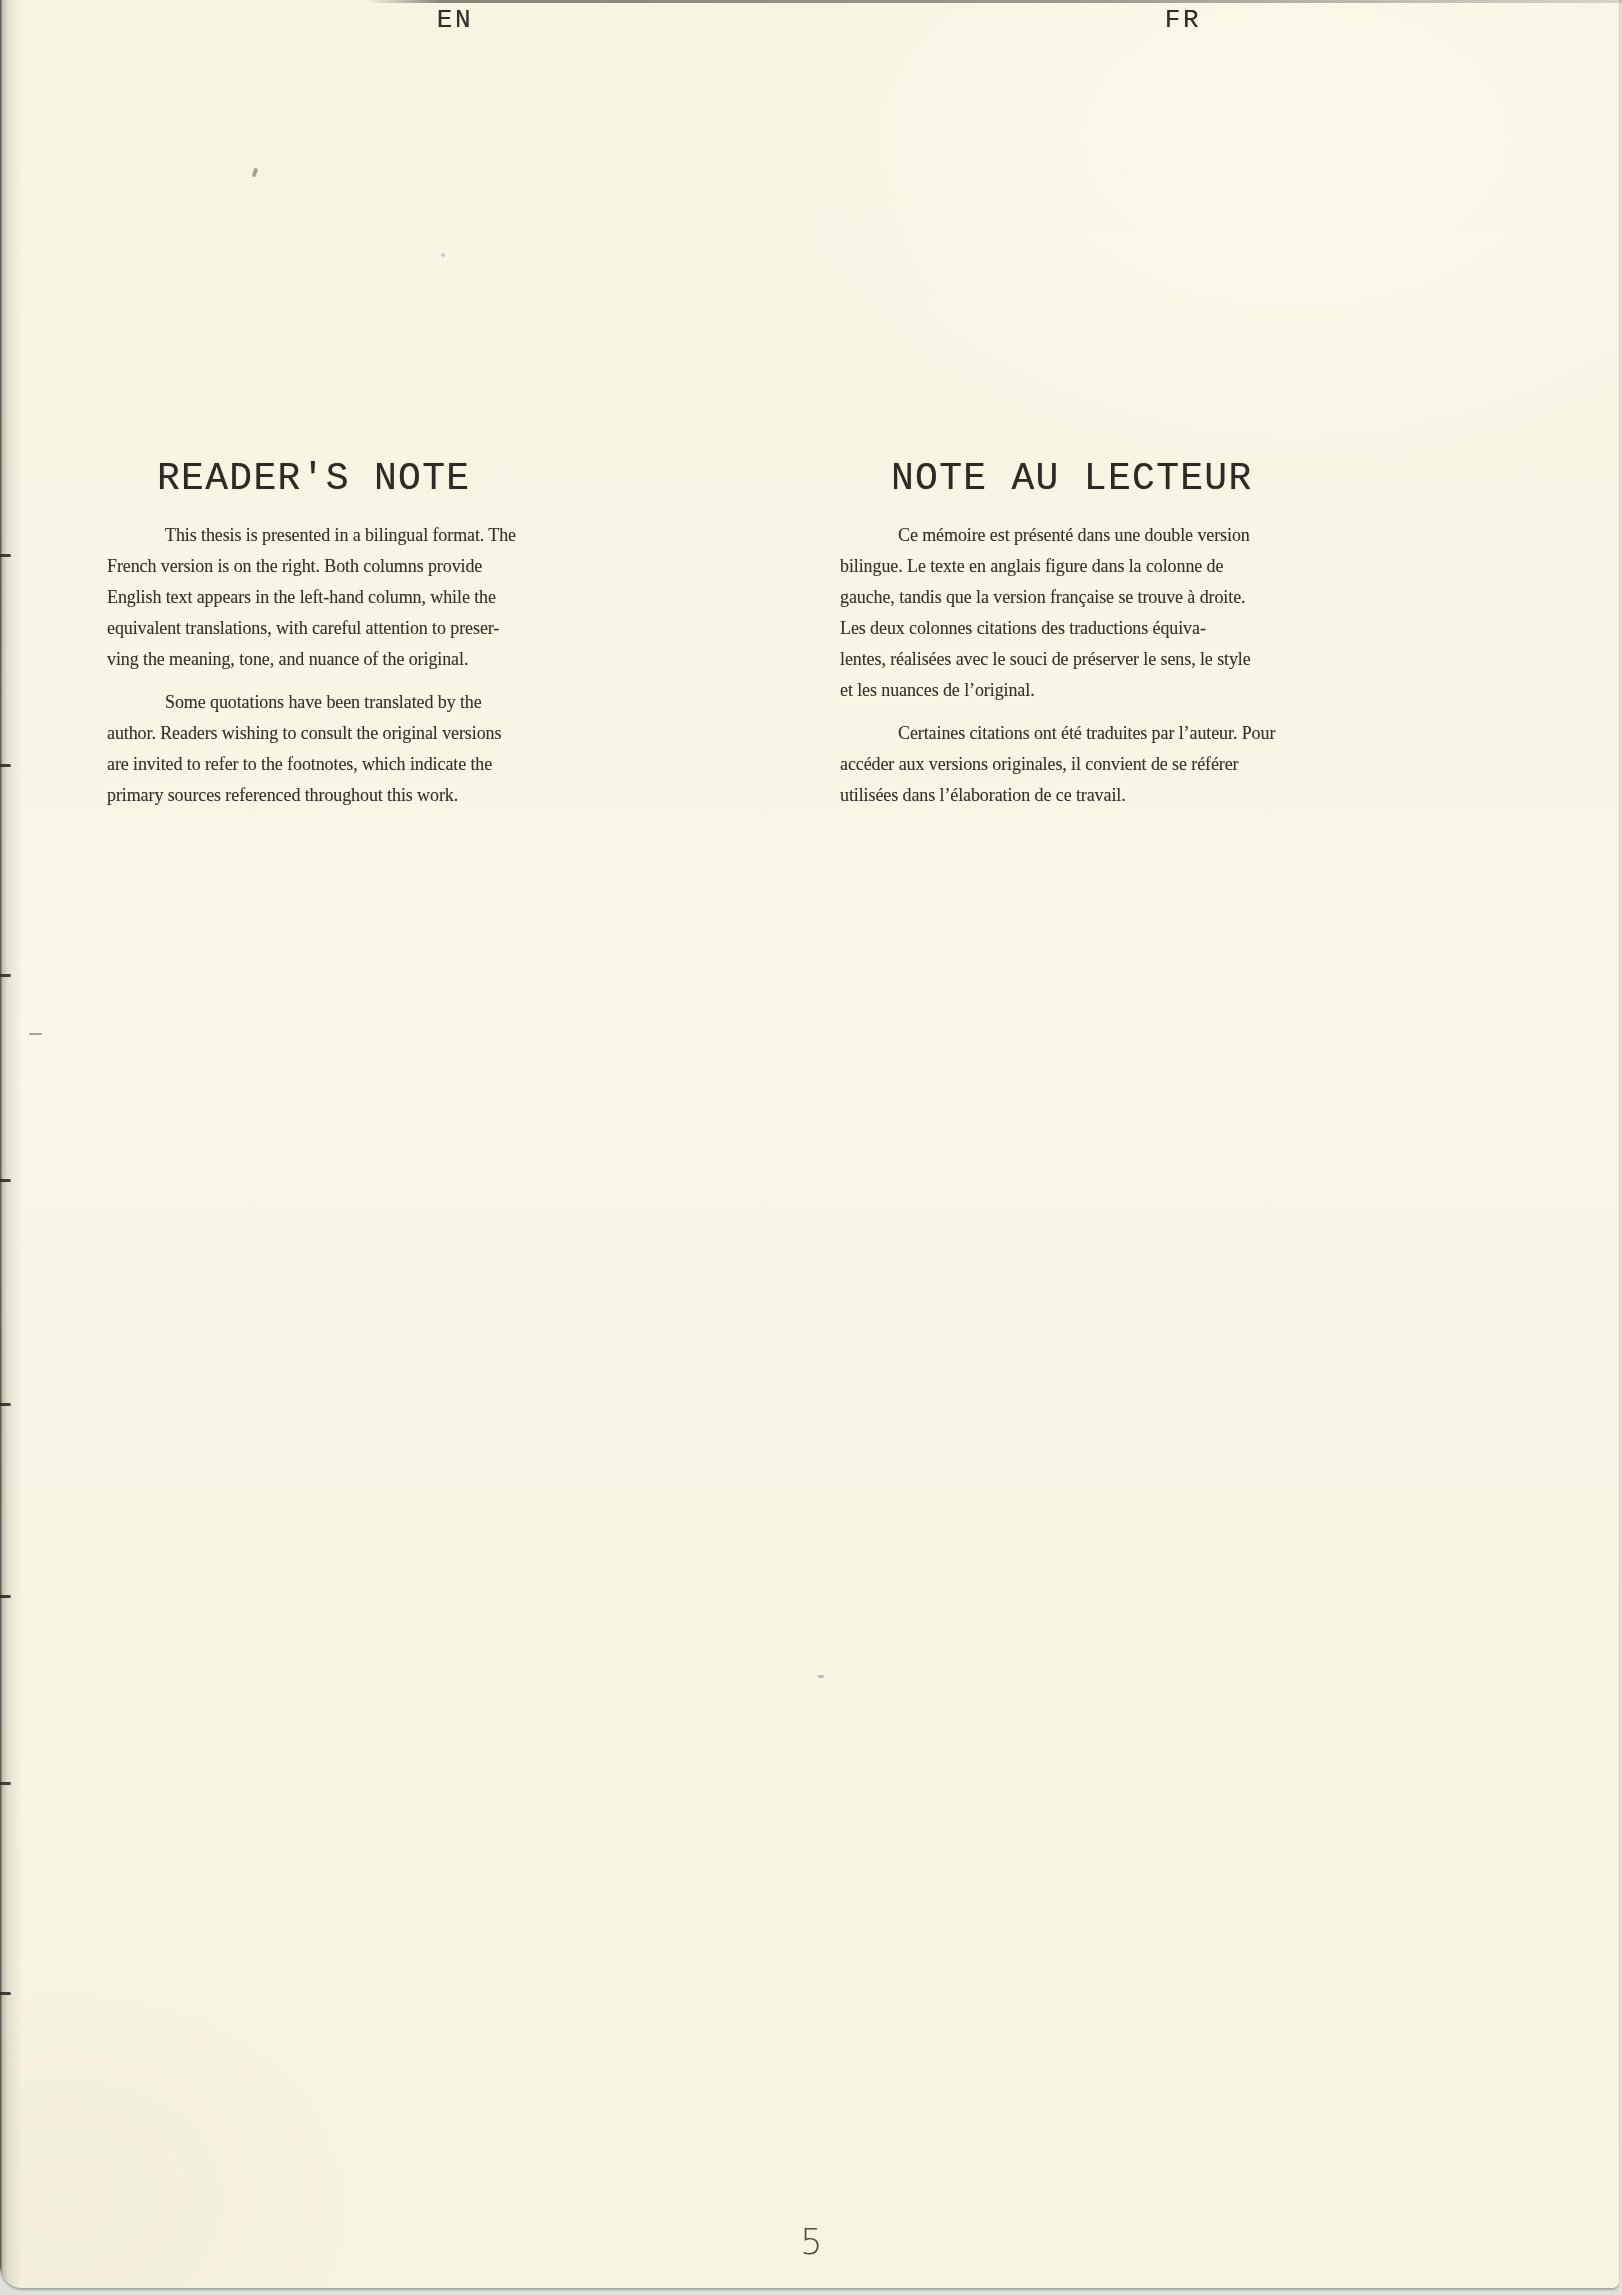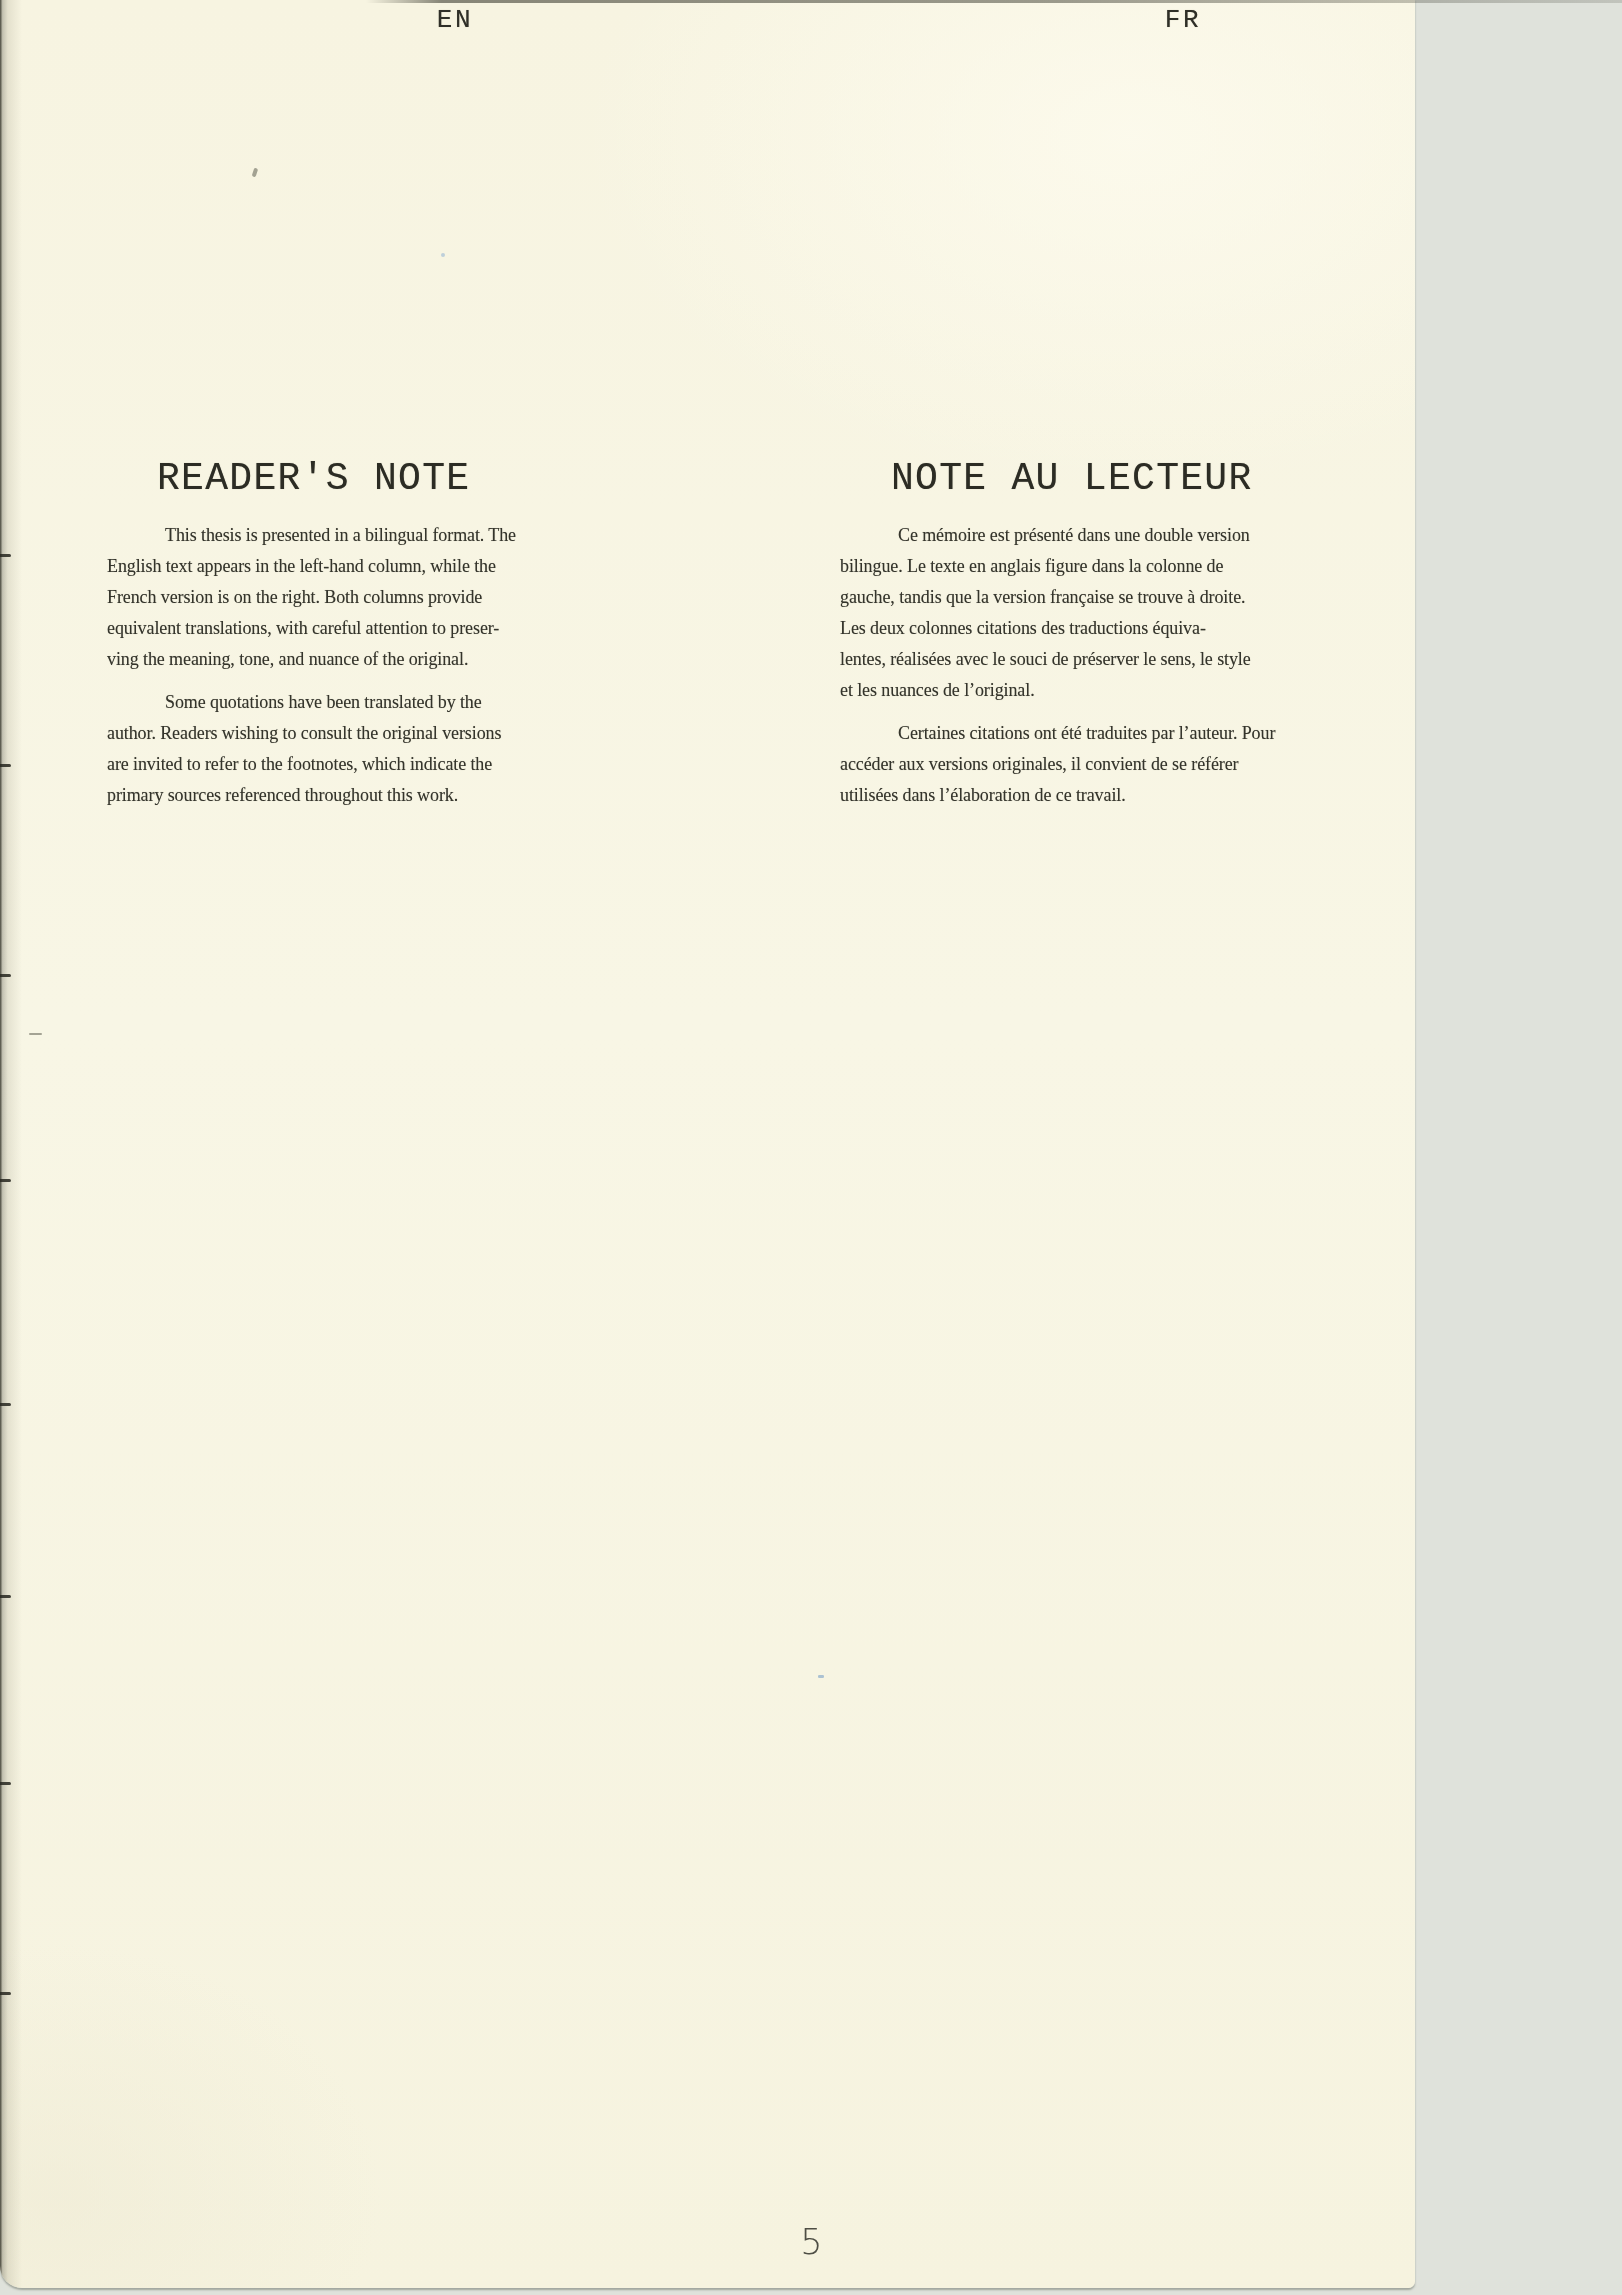--- a/index.html
+++ b/index.html
@@ -5,21 +5,21 @@
   html,body{margin:0;padding:0;}
   body{
     width:1623px;height:2295px;
     background:#dfe2db;
     font-family:"Liberation Serif", serif;
     overflow:hidden;
     position:relative;
   }
   #page{
     position:absolute;left:0;top:0;
-    width:1415px;height:2288px;
+    width:1619px;height:2288px;
     background:
       radial-gradient(916px 589px at 80% 6%, rgba(253,251,238,.8) 0%, rgba(253,251,238,0) 60%),
       radial-gradient(589px 458px at 4% 96%, rgba(238,234,212,.55) 0%, rgba(238,234,212,0) 55%),
       linear-gradient(180deg,#f7f4e1 0%,#f8f6e5 45%,#f6f3df 100%);
     border-bottom-left-radius:22px;
     border-bottom-right-radius:6.5px;
     box-shadow:0 1.3px 2px rgba(110,116,106,.55);
   }
   
   #page::before{
@@ -101,22 +101,22 @@
   <div class="speck s3"></div>
   <div class="speck s4"></div>
 
   <div id="lang-en" class="lang-marker">EN</div>
   <div id="lang-fr" class="lang-marker">FR</div>
 
   <div id="col-en" class="col">
     <h2 class="colhead">READER'S NOTE</h2>
     <div class="para">
       <div class="line indent">This thesis is presented in a bilingual format. The</div>
+      <div class="line">French version is on the right. Both columns provide</div>
       <div class="line">English text appears in the left-hand column, while the</div>
-      <div class="line">French version is on the right. Both columns provide</div>
       <div class="line">equivalent translations, with careful attention to preser-</div>
       <div class="line">ving the meaning, tone, and nuance of the original.</div>
     </div>
     <div class="para">
       <div class="line indent">Some quotations have been translated by the</div>
       <div class="line">author. Readers wishing to consult the original versions</div>
       <div class="line">are invited to refer to the footnotes, which indicate the</div>
       <div class="line">primary sources referenced throughout this work.</div>
     </div>
   </div>

